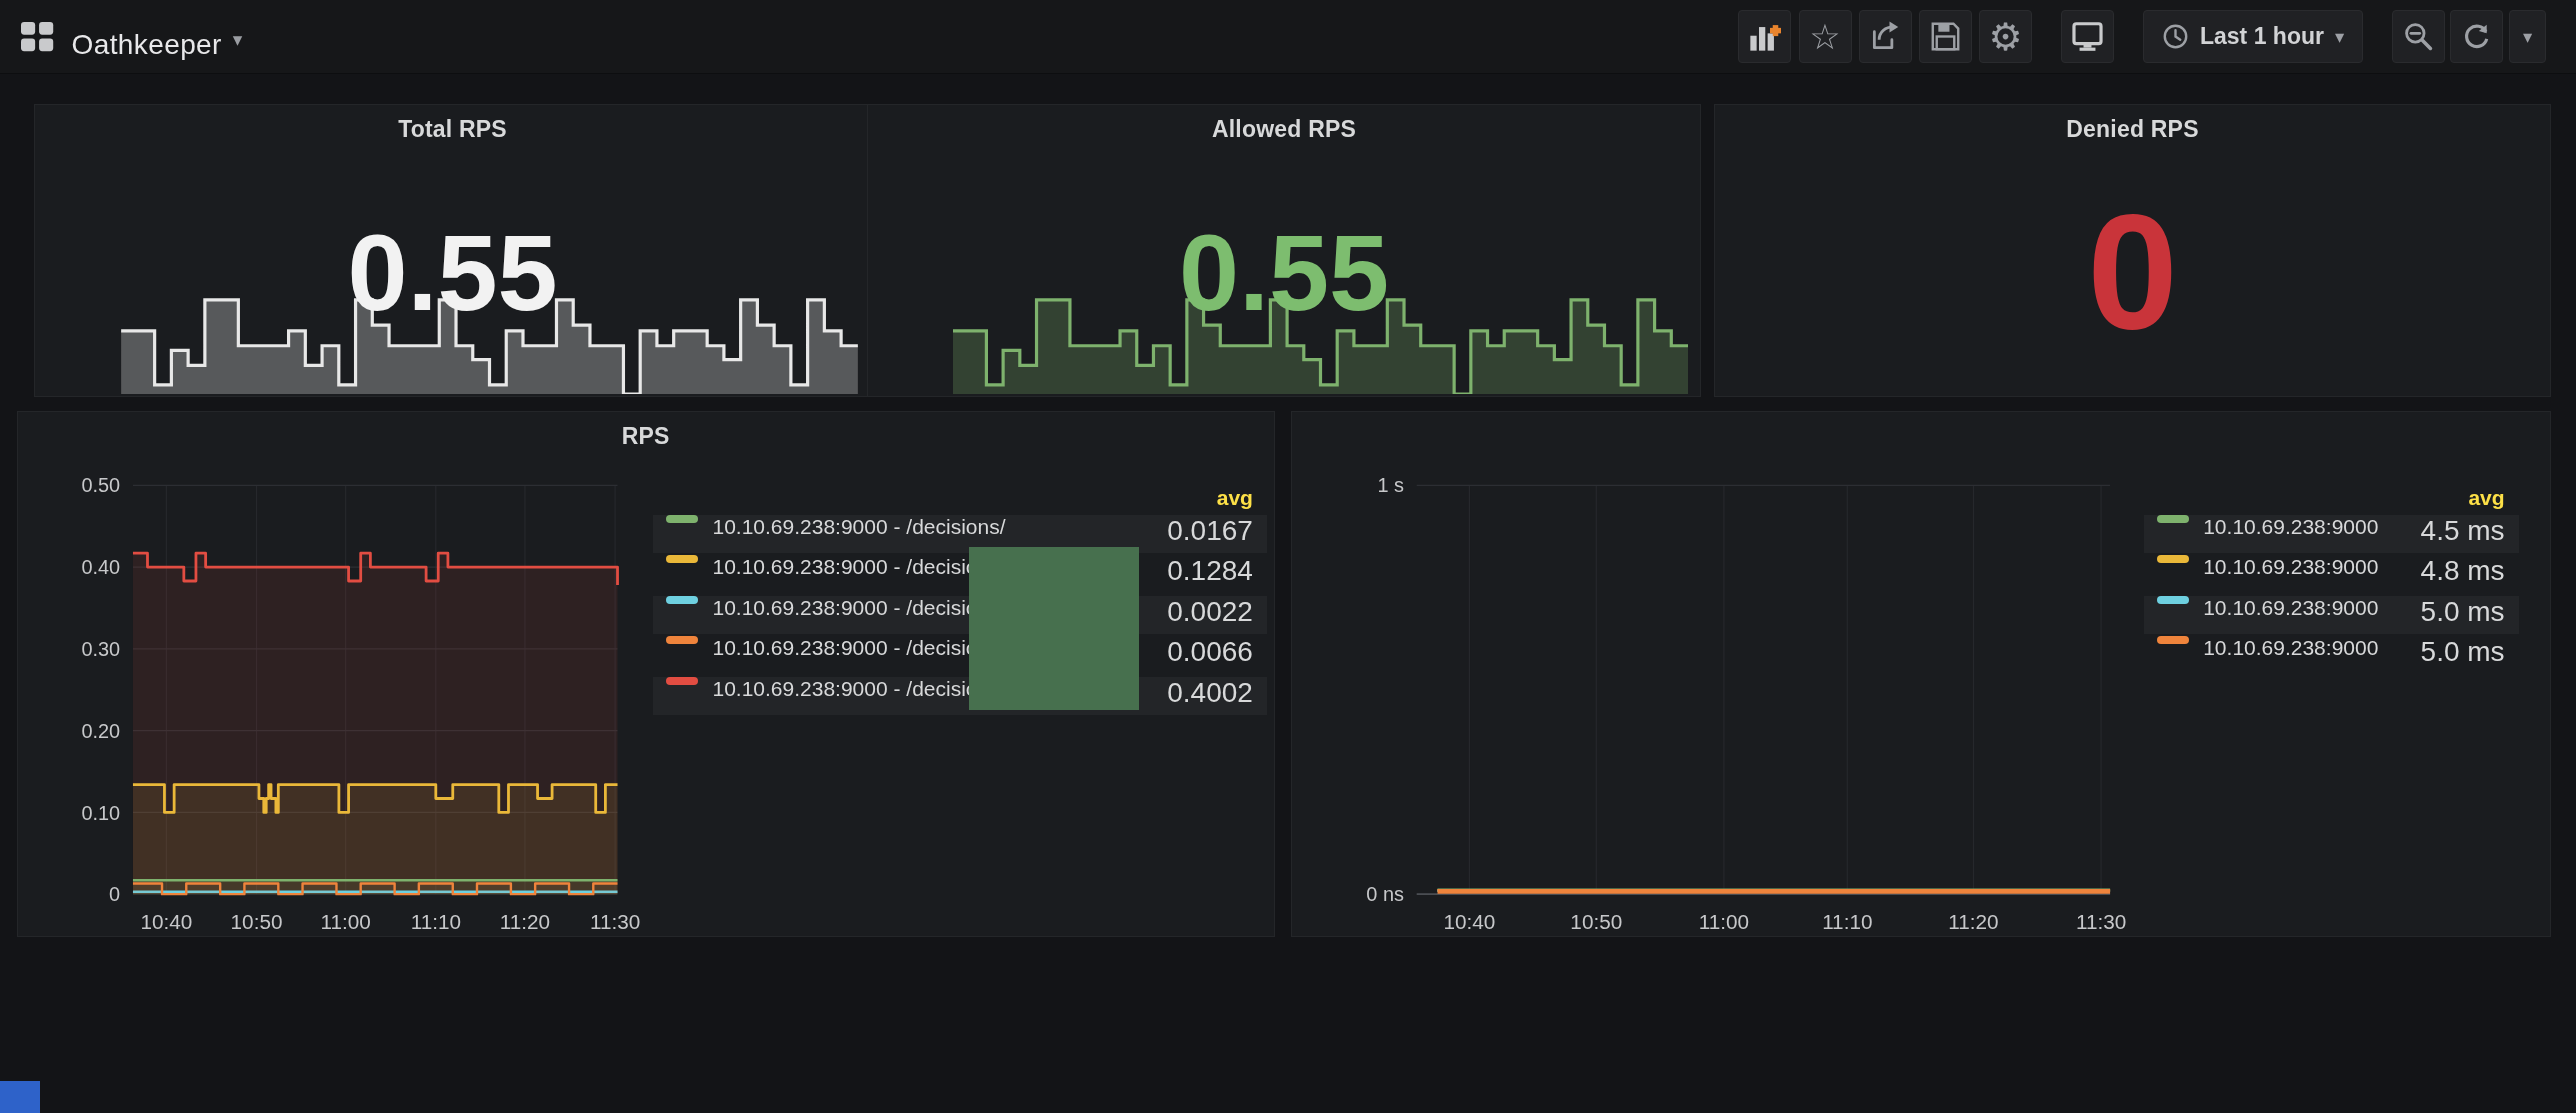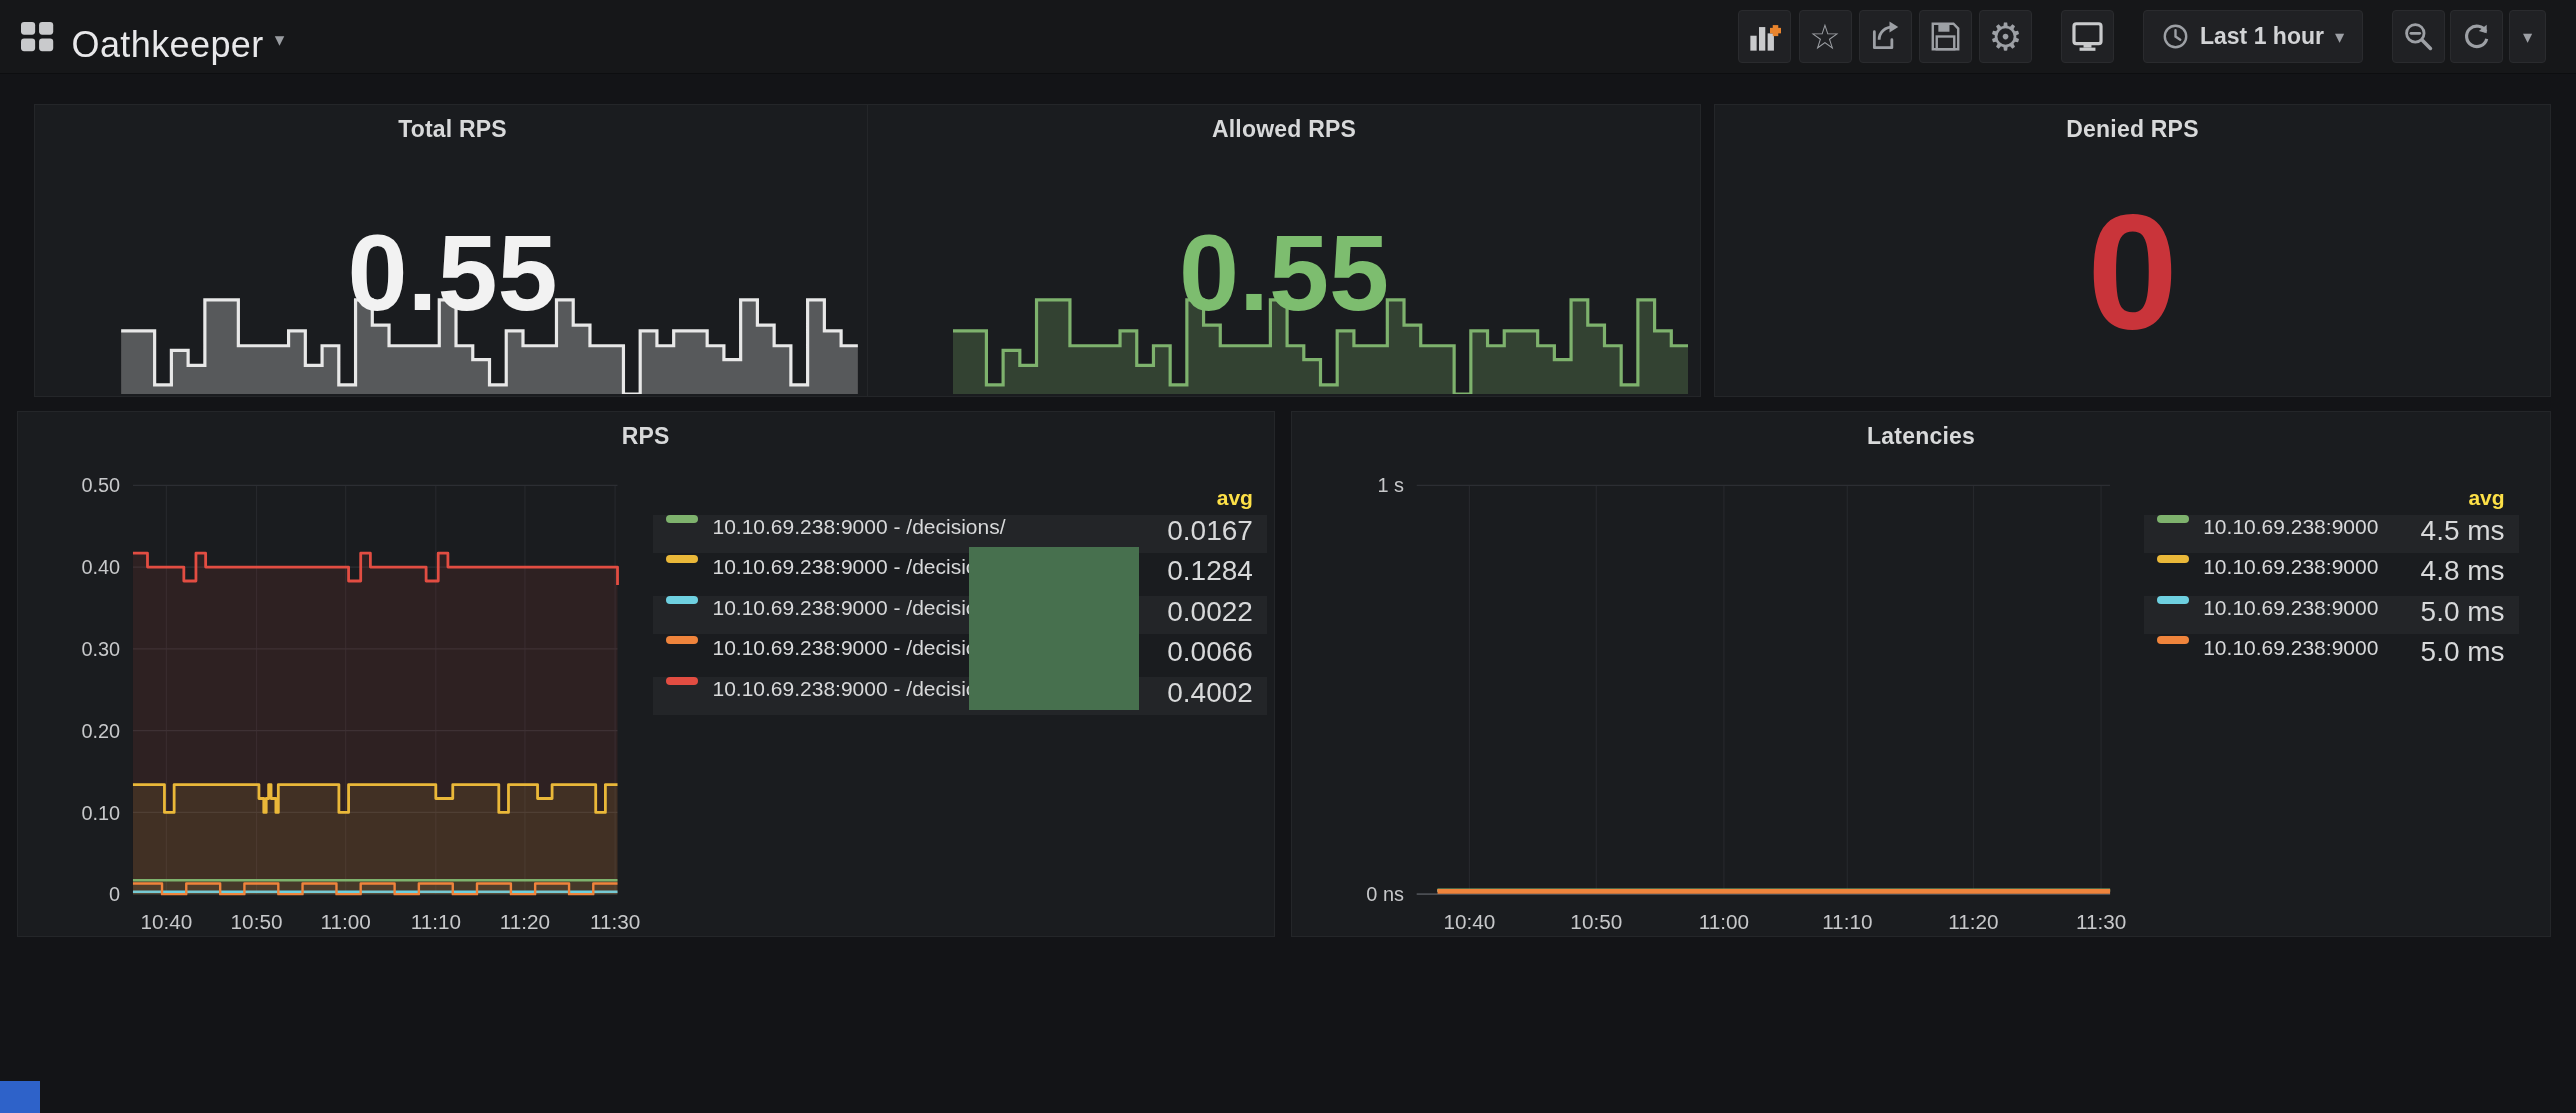--- a/index.html
+++ b/index.html
@@ -2,21 +2,21 @@
 <html style="font-size:12.8px"><head>
 <meta charset="utf-8">
 <style>
   html,body{margin:0;padding:0;background:#131417;font-family:"Liberation Sans",sans-serif;}
   #app{position:relative;width:2576px;height:1113px;background:#131417;overflow:hidden;}
 
   
   #header{position:absolute;left:0;top:0;width:2576px;height:73px;background:#161719;border-bottom:0.8px solid #0d0e10;display:flex;align-items:center;}
   .hdr-left{display:flex;align-items:center;margin-left:21px;cursor:pointer;}
   .grid-icon{width:33px;height:30px;margin-right:17.5px;}
-  .dash-title{color:#e8e8ea;font-size:36px;font-weight:400;letter-spacing:0.4px;margin-top:16px;}
+  .dash-title{color:#e8e8ea;font-size:28px;font-weight:400;letter-spacing:0.4px;margin-top:16px;}
   .title-caret{color:#9a9da2;font-size:19px;margin-left:11px;margin-top:6.4px;}
   .hdr-right{margin-left:auto;display:flex;align-items:center;margin-right:30px;gap:7.2px;}
   .tbtn{height:53px;min-width:53px;background:#202124;border:0.8px solid #2a2b2e;border-radius:4px;display:flex;align-items:center;justify-content:center;cursor:pointer;box-sizing:border-box;}
   .tbtn svg{display:block;}
   .glyph{color:#9da0a5;font-size:35px;line-height:1;}
   .gap-left{margin-left:22px;}
   .timepick{padding:0 17.5px;display:flex;align-items:center;gap:11px;}
   .time-label{color:#d2d3d5;font-size:23px;font-weight:700;}
   .caret-glyph{color:#9da0a5;font-size:18.3px;}
   .split-caret{min-width:37px;}
@@ -212,21 +212,20 @@
         <div class="legend-row alt">
           <span class="swatch" style="background: rgb(226, 77, 66);"></span>
           <span class="legend-label">10.10.69.238:9000 - /decisions/</span>
           <span class="legend-val">0.4002</span>
         </div>
       </div>
     <div id="green-overlay"></div>
   </div>
 
   <div class="panel" style="left:1291px;top:411px;width:1260px;height:526px;">
-    <div class="ptitle">Latencies</div>
     <svg id="chart-lat" class="chart-svg" width="1260" height="526" viewBox="0 0 1580 660">
         <line x1="222.12" y1="92" x2="222.12" y2="605" stroke="#26282c" stroke-width="1.5"></line>
         <line x1="381.33000000000004" y1="92" x2="381.33000000000004" y2="605" stroke="#26282c" stroke-width="1.5"></line>
         <line x1="541.4100000000001" y1="92" x2="541.4100000000001" y2="605" stroke="#26282c" stroke-width="1.5"></line>
         <line x1="696.27" y1="92" x2="696.27" y2="605" stroke="#26282c" stroke-width="1.5"></line>
         <line x1="854.61" y1="92" x2="854.61" y2="605" stroke="#26282c" stroke-width="1.5"></line>
         <line x1="1014.6899999999999" y1="92" x2="1014.6899999999999" y2="605" stroke="#26282c" stroke-width="1.5"></line>
         <line x1="156" y1="92" x2="1026" y2="92" stroke="#2c2e33" stroke-width="1.5"></line>
         <text x="140" y="101" text-anchor="end" fill="#c7c8ca" font-size="25" font-family="&quot;Liberation Sans&quot;,sans-serif">1 s</text>
         <line x1="156" y1="605" x2="1026" y2="605" stroke="#2c2e33" stroke-width="1.5"></line>

